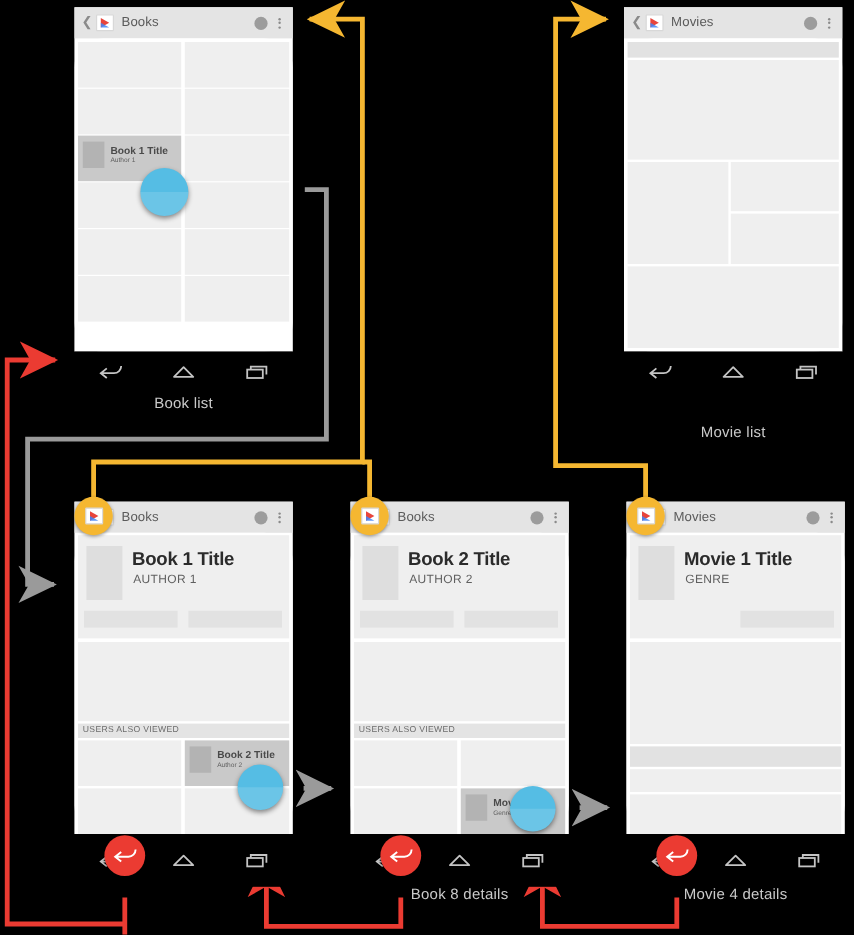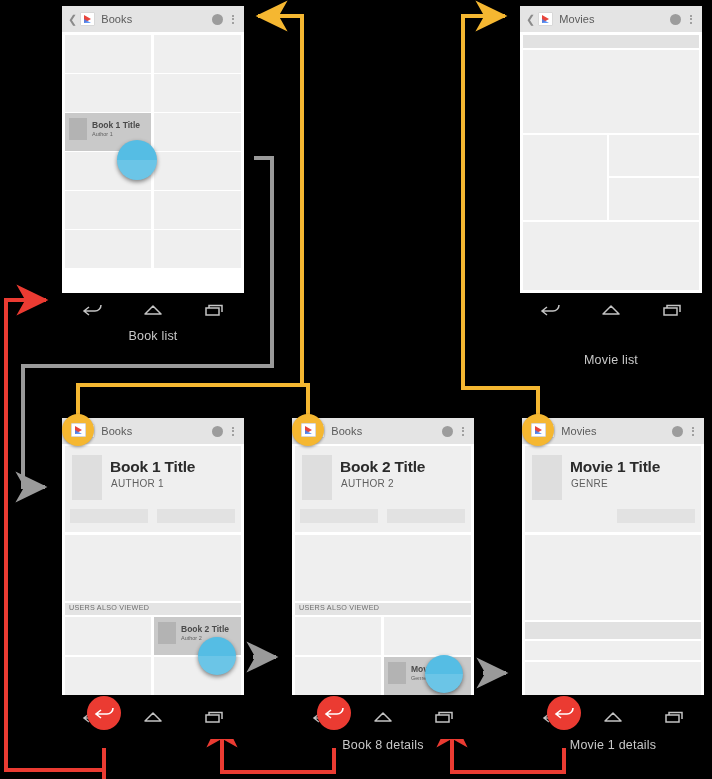--- a/index.html
+++ b/index.html
@@ -377,21 +377,21 @@
           <path d="M20,2 a6,6 0 0 1 -6,6 H4 M8,4 L3,8 L8,12" fill="none" stroke="#d5d5d5" stroke-width="1.5"></path>
         </svg>
       <svg class="nv" width="22" height="14" viewBox="0 0 22 14">
           <path d="M3,11 L11,3 L19,11 Z" fill="none" stroke="#d5d5d5" stroke-width="1.5" stroke-linejoin="round"></path>
         </svg>
       <svg class="nv" width="22" height="14" viewBox="0 0 22 14">
           <rect x="3" y="5" width="13" height="7" fill="none" stroke="#d5d5d5" stroke-width="1.5"></rect>
           <path d="M6,5 L6,2.5 L19,2.5 L19,9" fill="none" stroke="#d5d5d5" stroke-width="1.5"></path>
         </svg>
     </div>
-    <div class="caption" style="left:0;top:320px;width:182px;">Movie 1 details</div>
+    <div class="caption" style="left:0;top:320px;width:182px;">Movie 4 details</div>
   </div>
   <div class="hl-yellow" style="left:522px;top:414px;width:32px;height:32px;">
     <span class="hl-inner">
       <span class="playlogo" style="margin:0;"></span>
     </span>
   </div>
   <div class="hl-red" style="left:547px;top:696px;width:34px;height:34px;">
     <span class="hl-inner">
       <svg width="22" height="14" viewBox="0 0 22 14">
           <path d="M20,2 a6,6 0 0 1 -6,6 H4 M8,4 L3,8 L8,12" fill="none" stroke="#ffffff" stroke-width="1.6"></path>

